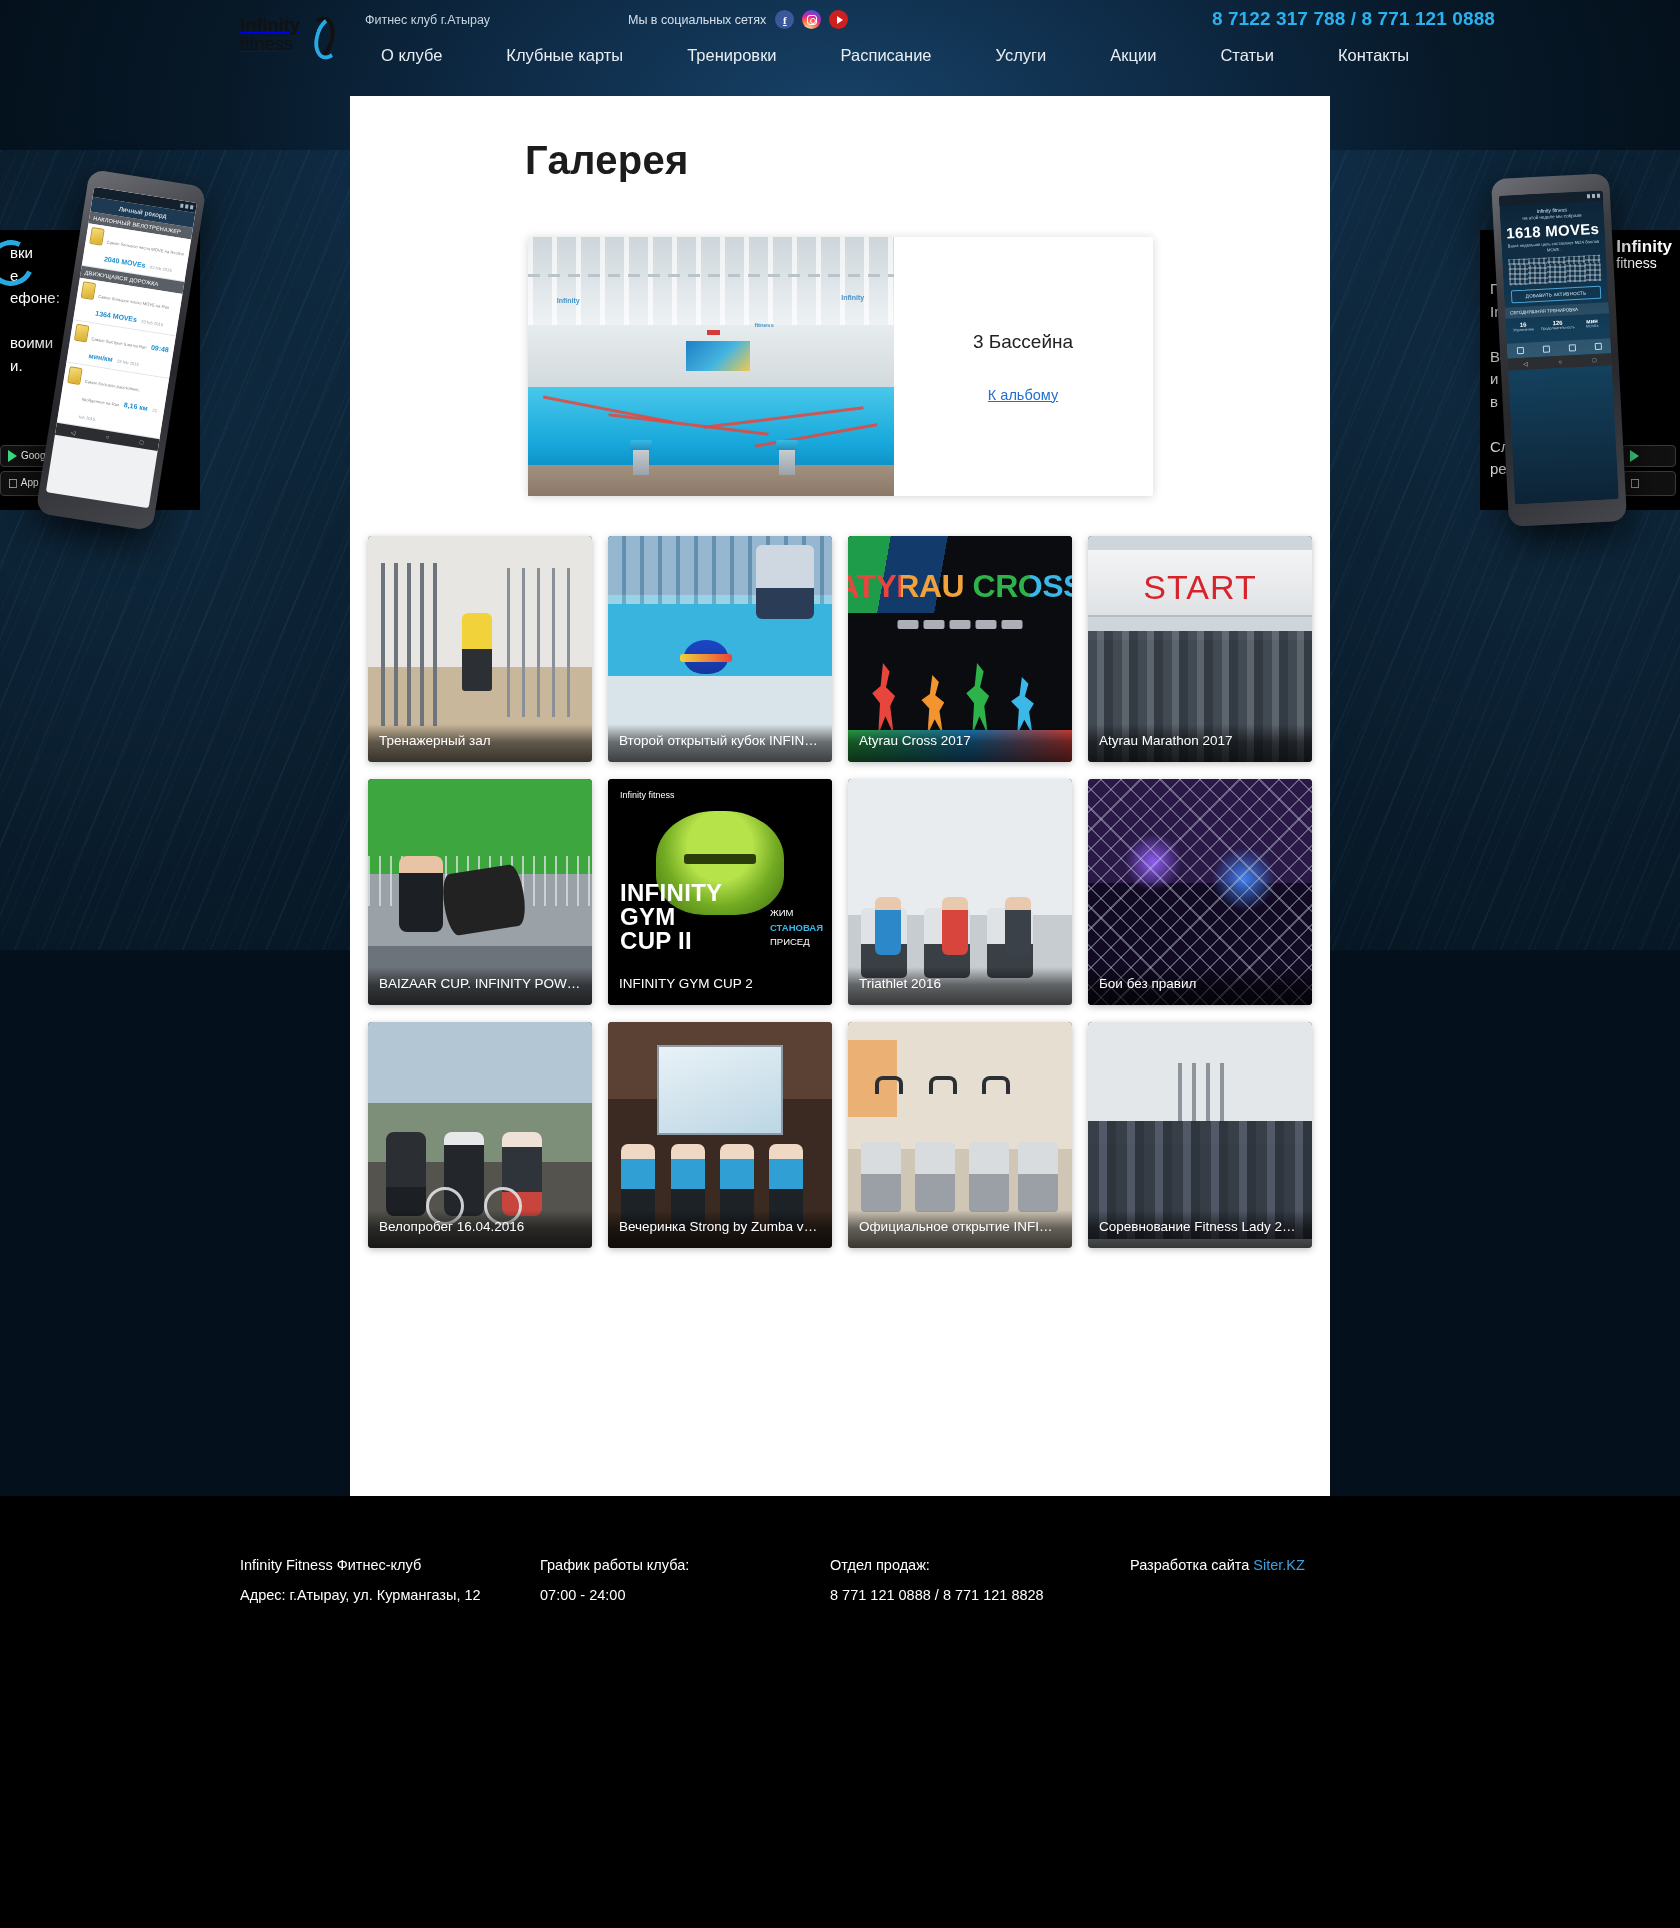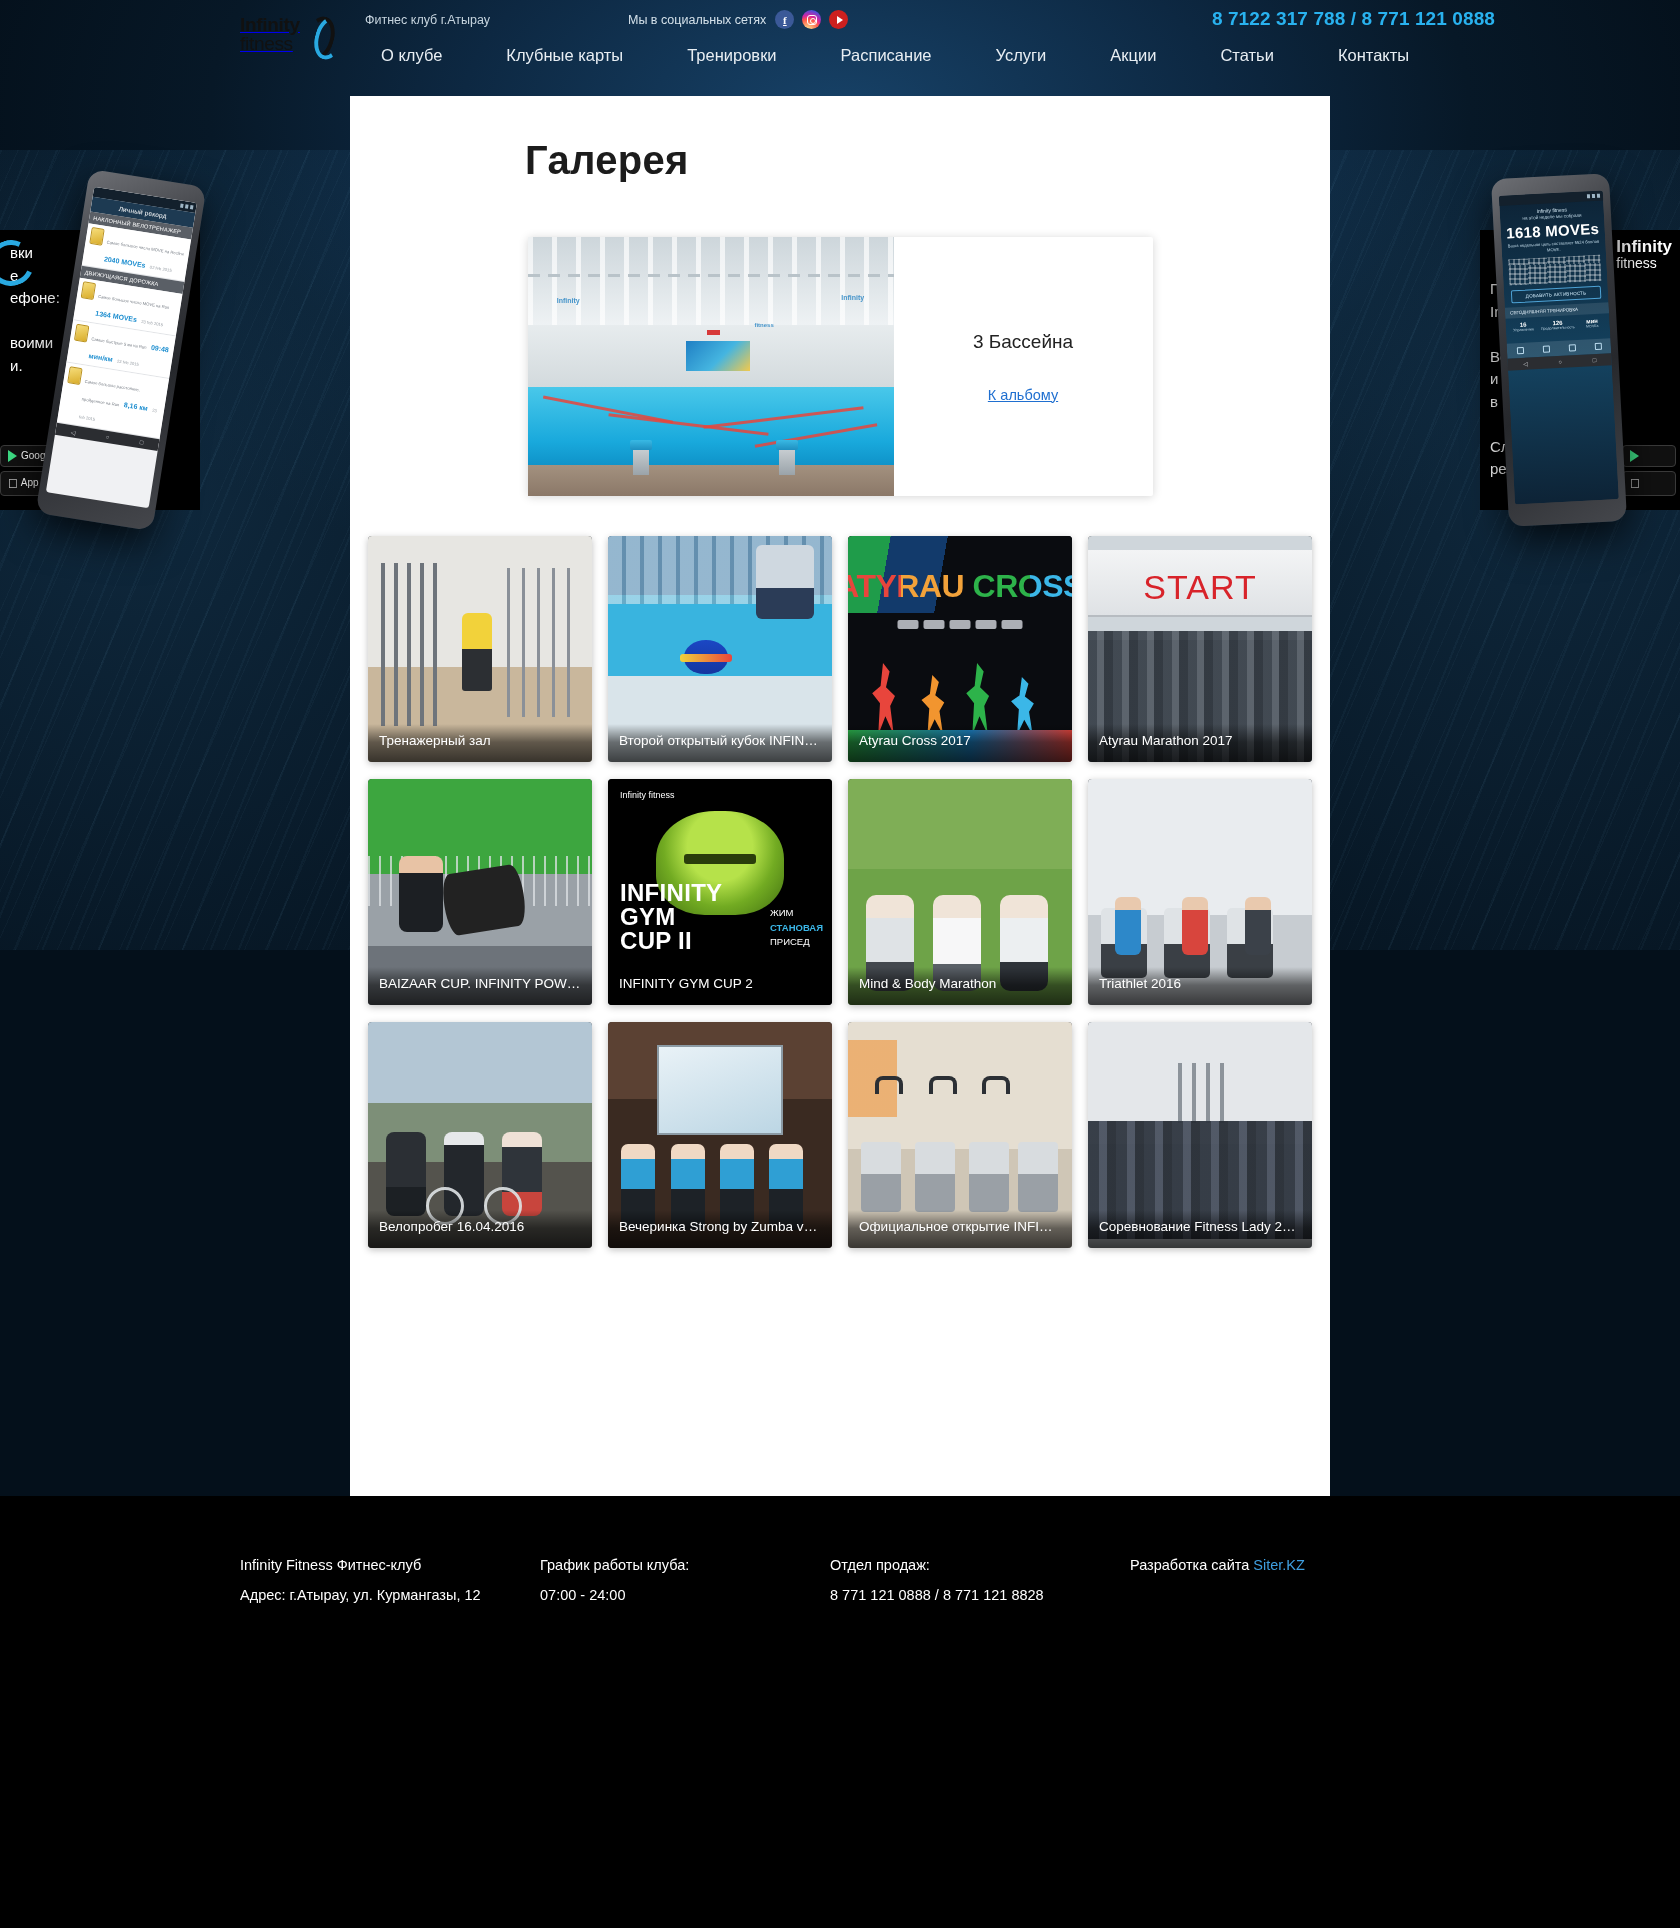--- a/index.html
+++ b/index.html
@@ -883,39 +883,39 @@
         </span>
         <span class="sidecol">
           <span>ЖИМ</span>
           <b>СТАНОВАЯ</b>
           <span>ПРИСЕД</span>
         </span>
       </span>
       <span class="tile-caption">INFINITY GYM CUP 2</span>
     </a>
     <a class="tile" href="#">
-      <span class="tile-photo ph-yoga">
-        <span class="girl g1"></span>
-        <span class="girl g2"></span>
-        <span class="girl g3"></span>
-      </span>
-      <span class="tile-caption">Mind &amp; Body Marathon</span>
-    </a>
-    <a class="tile" href="#">
       <span class="tile-photo ph-tread">
         <span class="tm t1"></span>
         <span class="tm t2"></span>
         <span class="tm t3"></span>
         <span class="person p1"></span>
         <span class="person p2"></span>
         <span class="person p3"></span>
       </span>
       <span class="tile-caption">Triathlet 2016</span>
     </a>
 
+    <a class="tile" href="#">
+
+      <span class="tile-photo ph-cage">
+        <span class="glowA"></span>
+        <span class="glowB"></span>
+      </span>
+      <span class="tile-caption">Бои без правил</span>
+    </a>
     <a class="tile" href="#">
       <span class="tile-photo ph-bike">
         <span class="rider r1"></span>
         <span class="rider r2"></span>
         <span class="rider r3"></span>
         <span class="wheel w1"></span>
         <span class="wheel w2"></span>
       </span>
       <span class="tile-caption">Велопробег 16.04.2016</span>
     </a>

